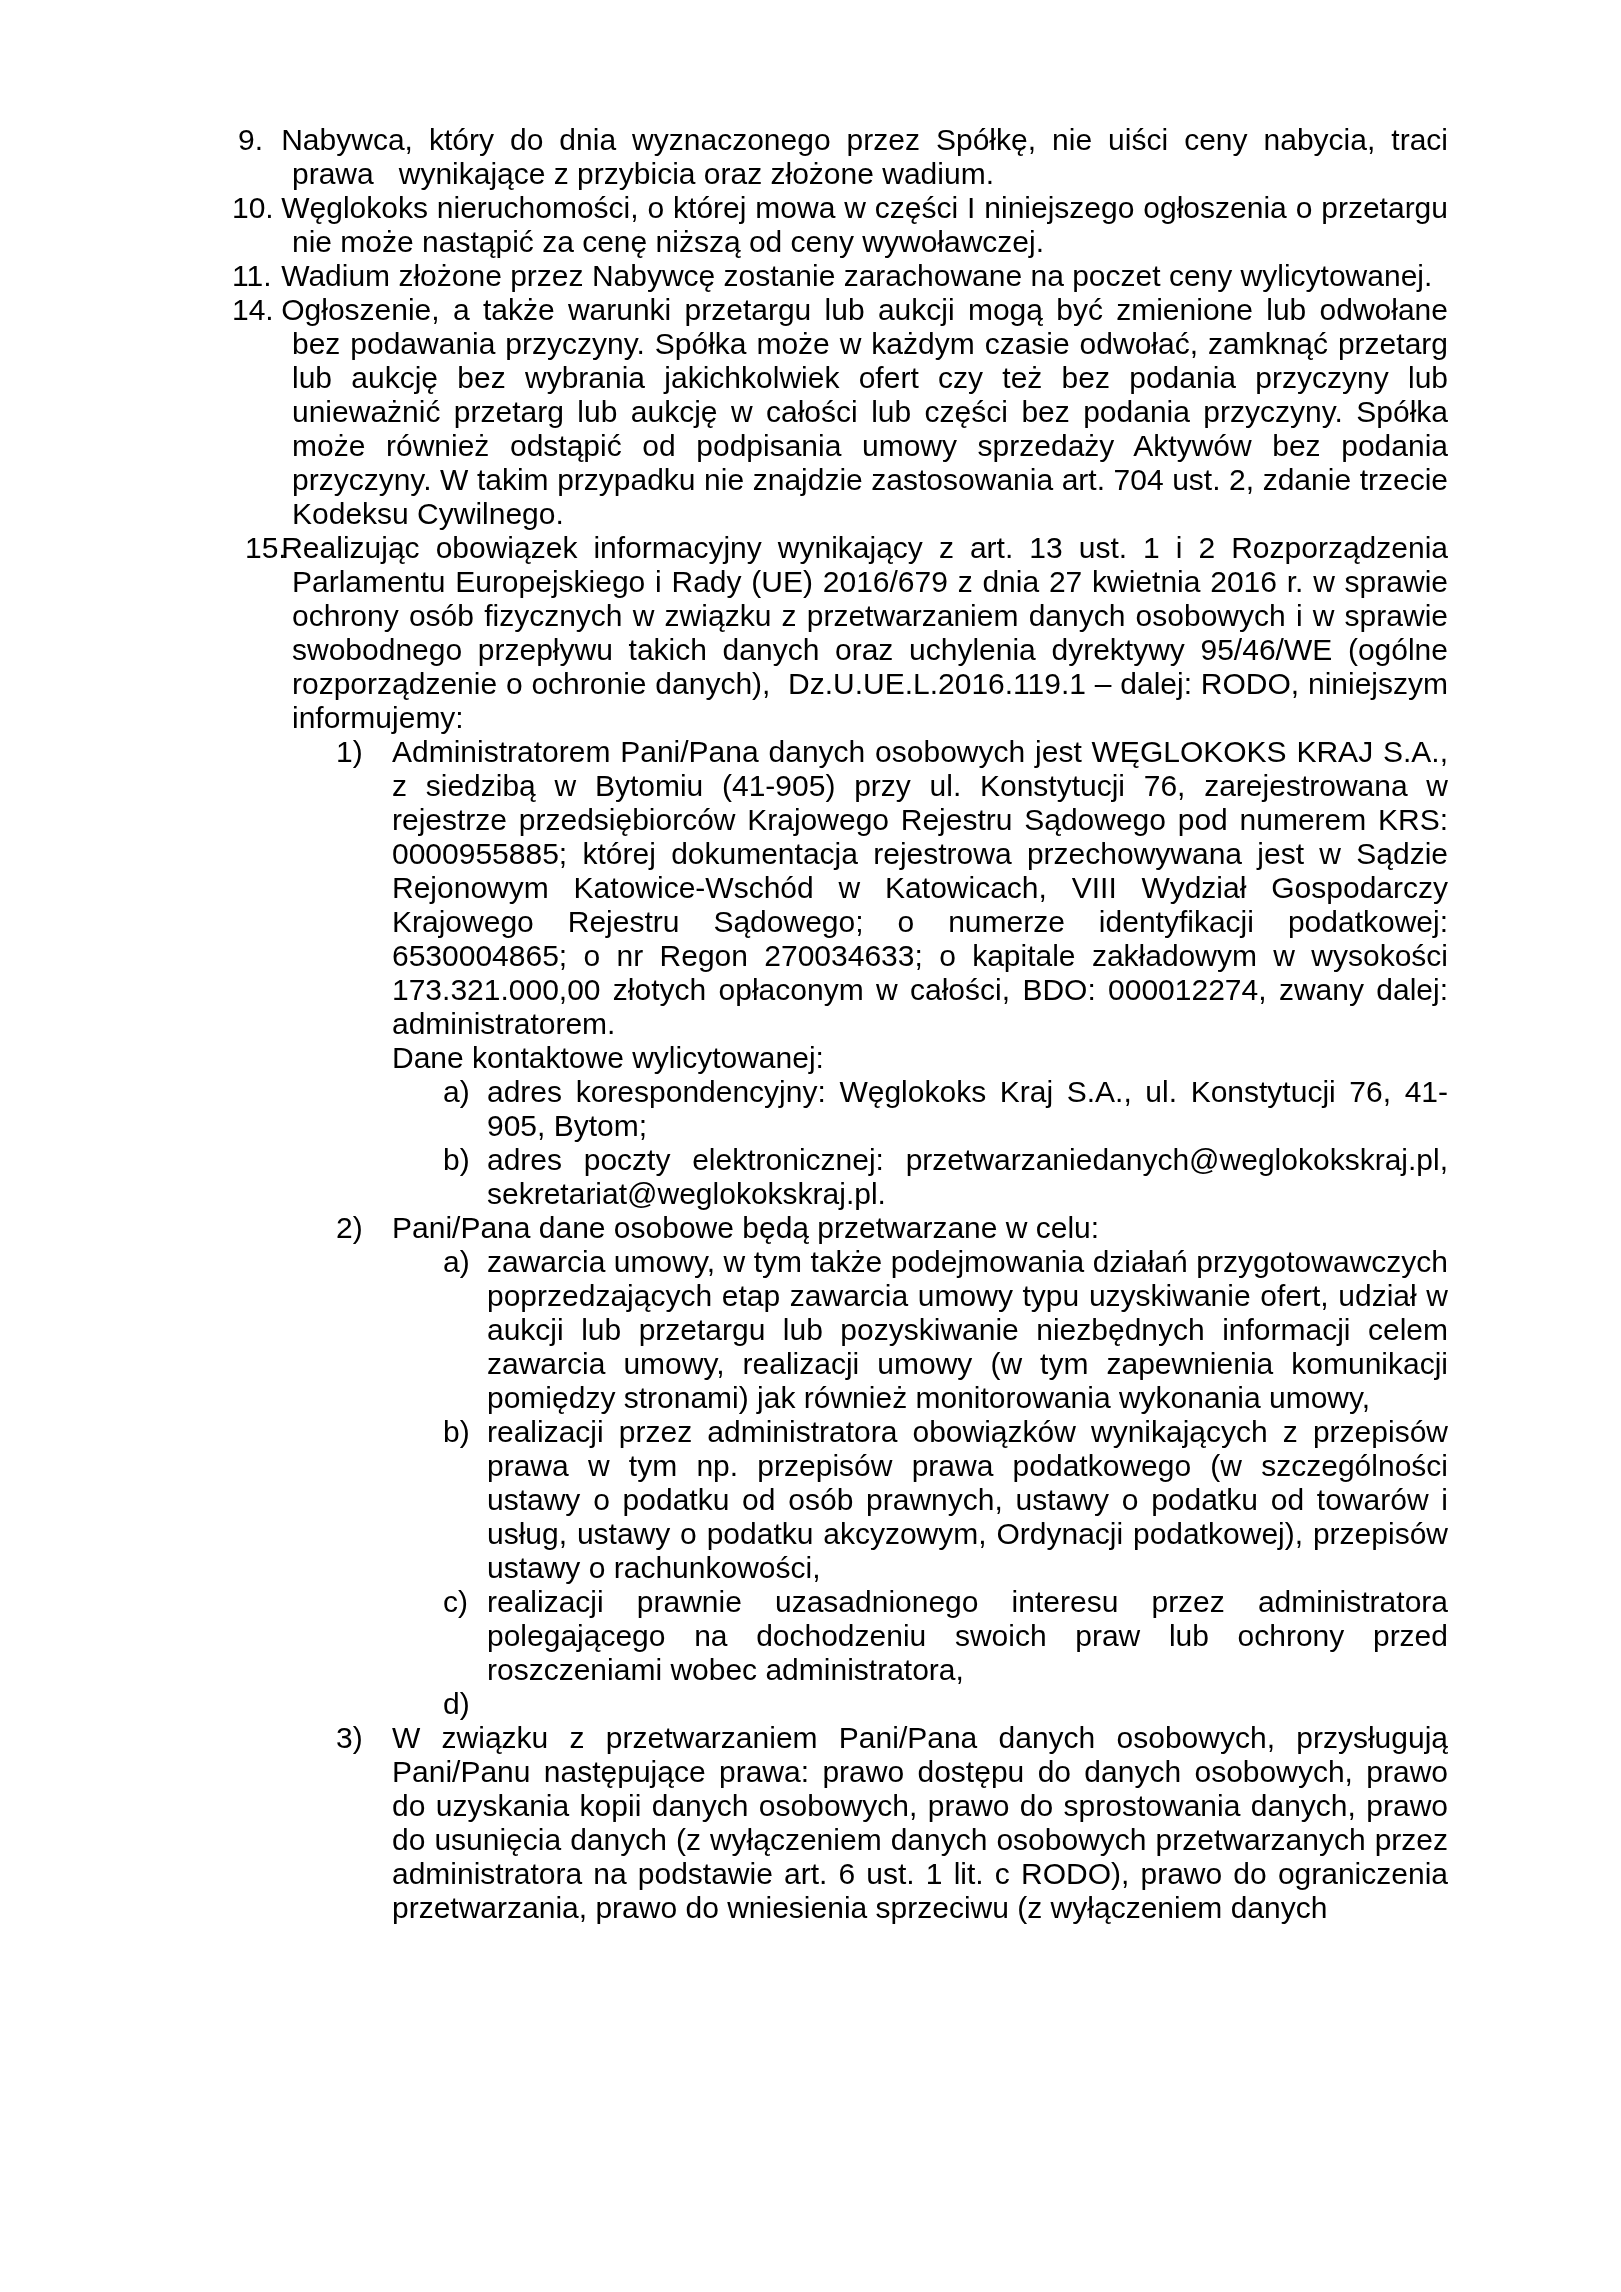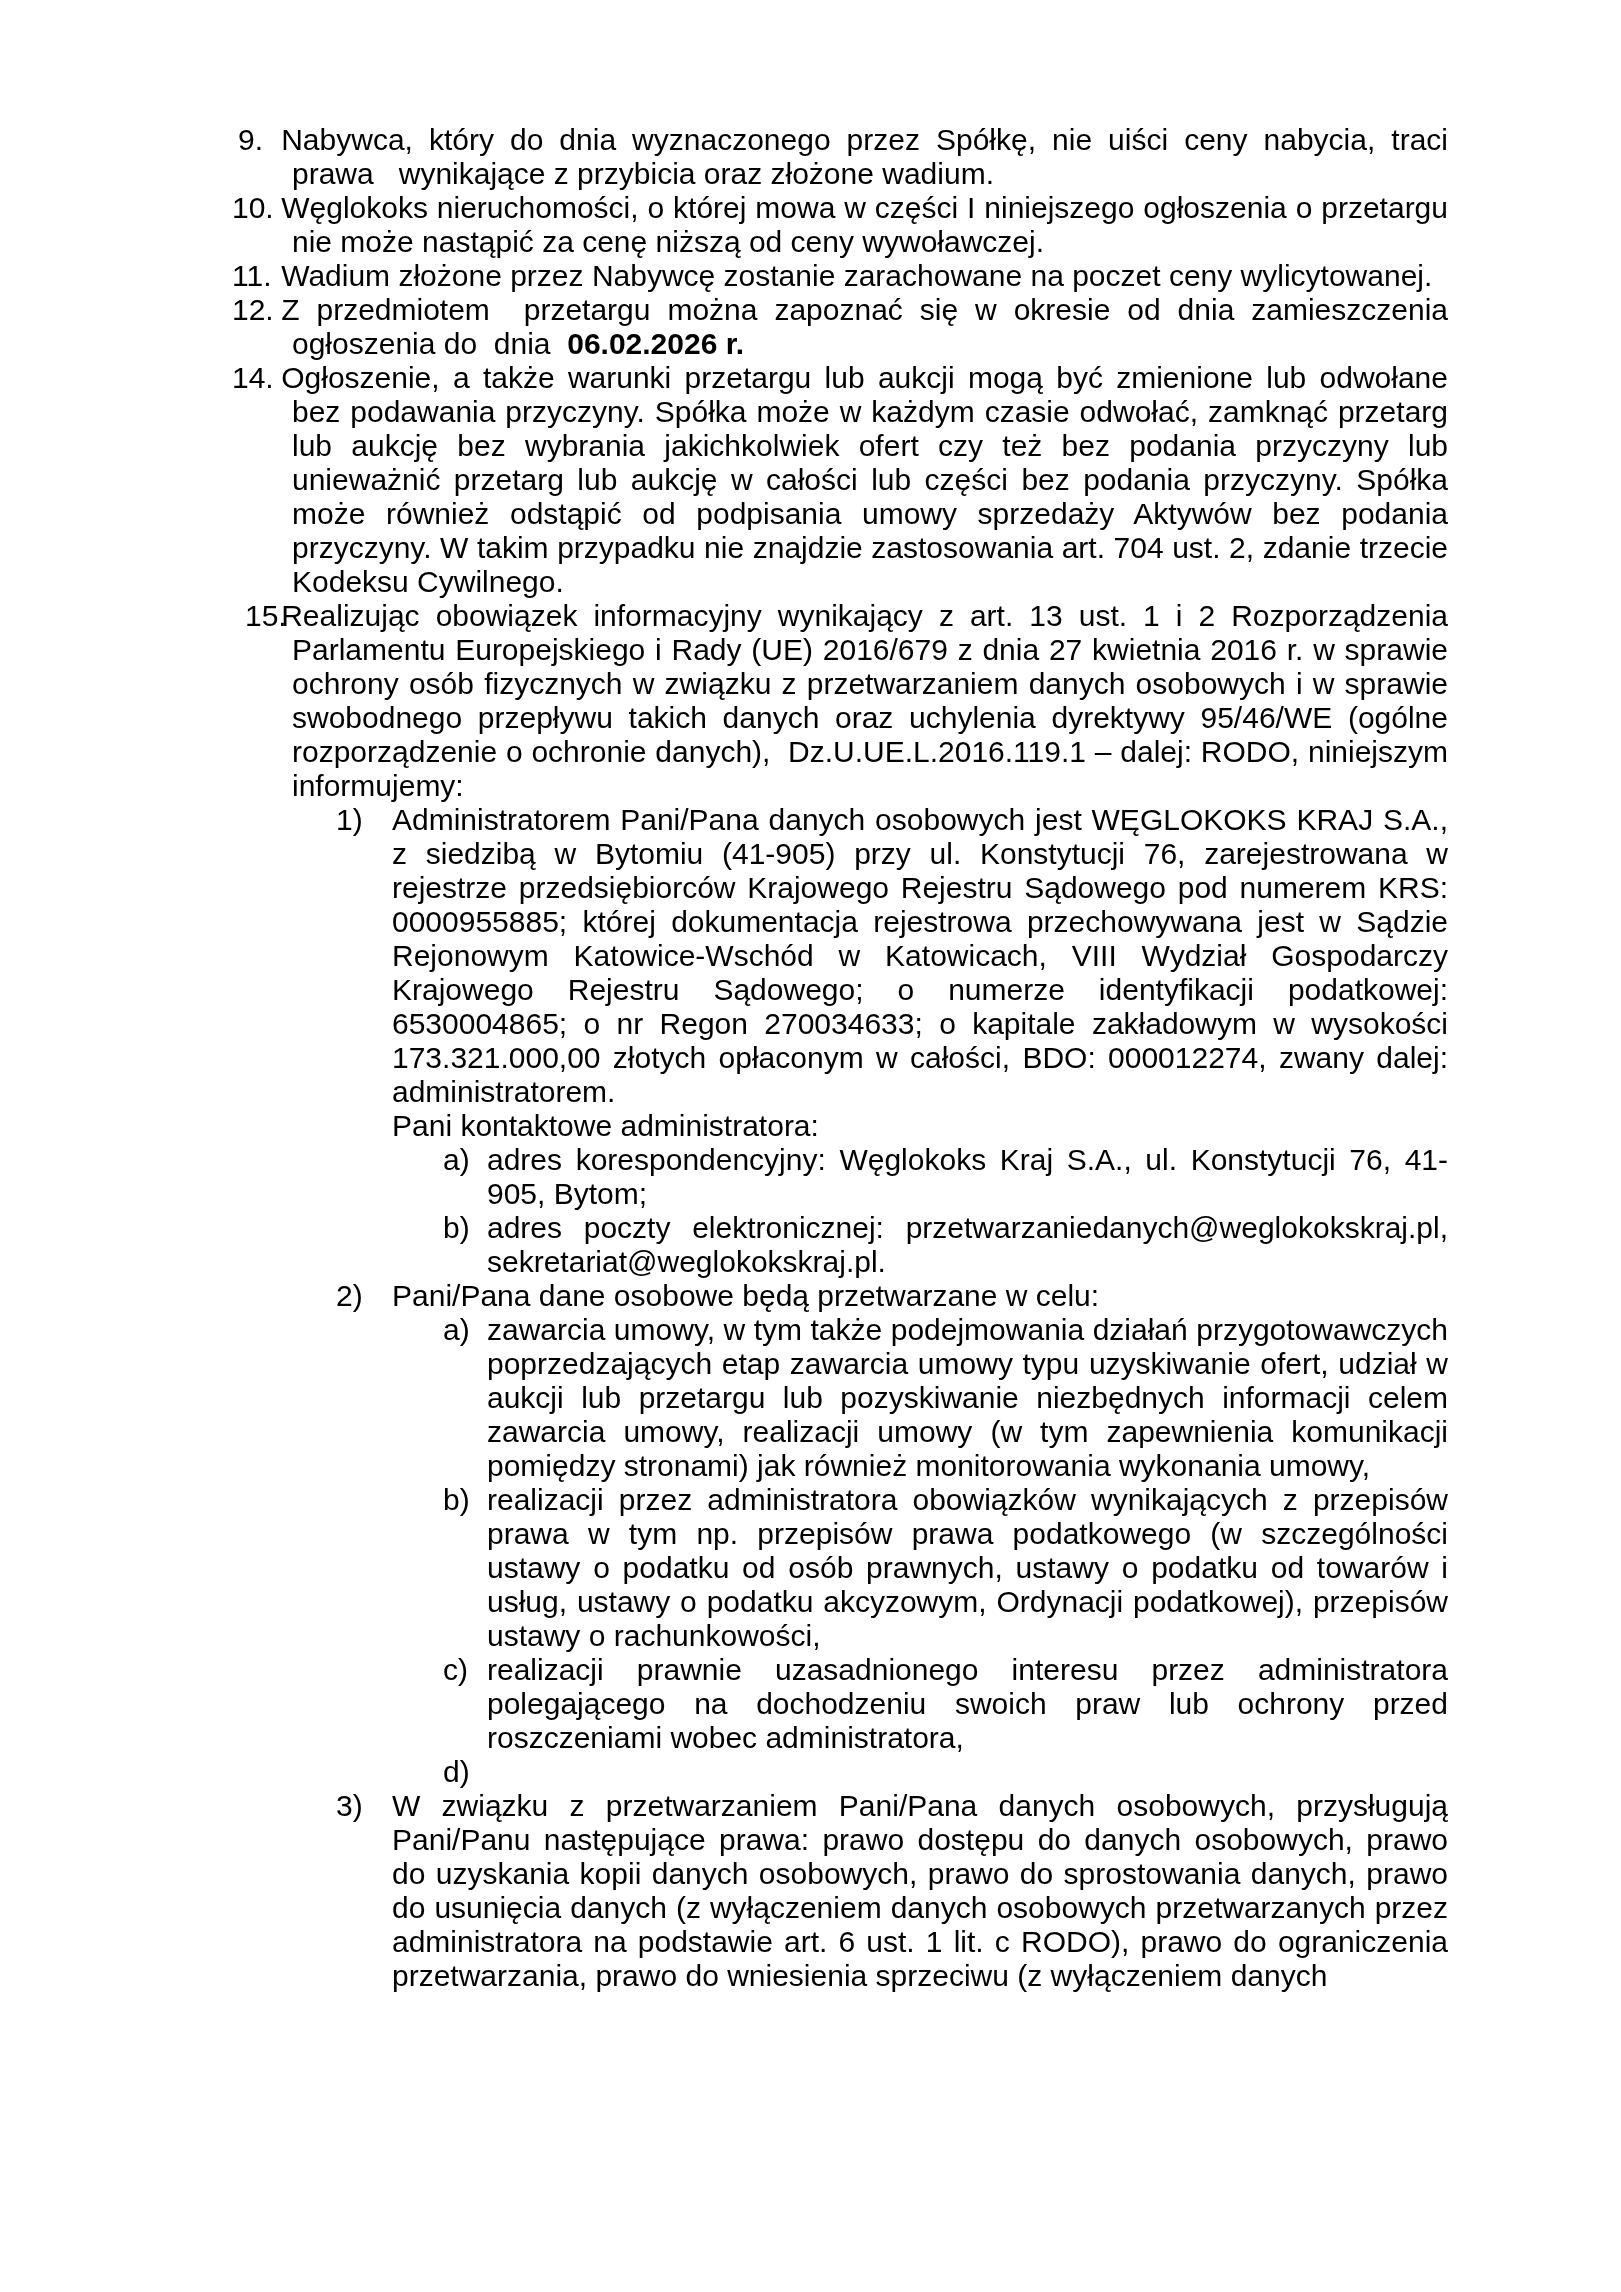--- a/index.html
+++ b/index.html
@@ -52,25 +52,24 @@
   b { font-weight: bold; }
 </style>
 </head>
 <body>
 
 <div class="page">
   <div class="content" id="doc">
       <div class="li l1 single"><span class="marker">9.</span><span>Nabywca, który do dnia wyznaczonego przez Spółkę, nie uiści ceny nabycia, traci prawa&nbsp;&nbsp; wynikające z przybicia oraz złożone wadium.</span></div>
       <div class="li l1"><span class="marker">10.</span><span>Węglokoks nieruchomości, o której mowa w części I niniejszego ogłoszenia o przetargu nie może nastąpić za cenę niższą od ceny wywoławczej.</span></div>
       <div class="li l1"><span class="marker">11.</span><span>Wadium złożone przez Nabywcę zostanie zarachowane na poczet ceny wylicytowanej.</span></div>
-      <div class="li l1"><span class="marker">12.</span><span>Z przedmiotem&nbsp; przetargu można zapoznać się w okresie od dnia zamieszczenia ogłoszenia do&nbsp; dnia&nbsp; </span><b>06.02.2026 r.</b></div>
       <div class="li l1"><span class="marker">14.</span><span>Ogłoszenie, a także warunki przetargu lub aukcji mogą być zmienione lub odwołane bez podawania przyczyny. Spółka może w każdym czasie odwołać, zamknąć przetarg lub aukcję bez wybrania jakichkolwiek ofert czy też bez podania przyczyny lub unieważnić przetarg lub aukcję w całości lub części bez podania przyczyny. Spółka może również odstąpić od podpisania umowy sprzedaży Aktywów bez podania przyczyny. W takim przypadku nie znajdzie zastosowania art. 704 ust. 2, zdanie trzecie Kodeksu Cywilnego.</span></div>
       <div class="li l1 shift"><span class="marker">15.</span><span>Realizując obowiązek informacyjny wynikający z art. 13 ust. 1 i 2 Rozporządzenia Parlamentu Europejskiego i Rady (UE) 2016/679 z dnia 27 kwietnia 2016 r. w sprawie ochrony osób fizycznych w związku z przetwarzaniem danych osobowych i w sprawie swobodnego przepływu takich danych oraz uchylenia dyrektywy 95/46/WE (ogólne rozporządzenie o ochronie danych),&nbsp; Dz.U.UE.L.2016.119.1 – dalej: RODO, niniejszym informujemy:</span></div>
       <div class="li l2"><span class="marker">1)</span><span>Administratorem Pani/Pana danych osobowych jest WĘGLOKOKS KRAJ S.A., z siedzibą  w Bytomiu  (41-905)  przy  ul.  Konstytucji  76,  zarejestrowana w rejestrze przedsiębiorców Krajowego Rejestru Sądowego pod numerem KRS: 0000955885; której dokumentacja rejestrowa przechowywana jest w Sądzie Rejonowym Katowice-Wschód w Katowicach, VIII Wydział Gospodarczy Krajowego Rejestru Sądowego; o numerze identyfikacji podatkowej: 6530004865; o nr Regon 270034633; o kapitale zakładowym w wysokości 173.321.000,00 złotych opłaconym w całości, BDO: 000012274, zwany dalej: administratorem.</span></div>
-      <div class="li l2"><span>Pani kontaktowe administratora:</span></div>
+      <div class="li l2"><span>Dane kontaktowe wylicytowanej:</span></div>
       <div class="li l3"><span class="marker">a)</span><span>adres korespondencyjny: Węglokoks Kraj S.A., ul. Konstytucji 76, 41-905, Bytom;</span></div>
       <div class="li l3"><span class="marker">b)</span><span>adres poczty elektronicznej: przetwarzaniedanych@weglokokskraj.pl, sekretariat@weglokokskraj.pl.</span></div>
       <div class="li l2"><span class="marker">2)</span><span>Pani/Pana dane osobowe będą przetwarzane w celu:</span></div>
       <div class="li l3"><span class="marker">a)</span><span>zawarcia umowy, w tym także podejmowania działań przygotowawczych poprzedzających etap zawarcia umowy typu uzyskiwanie ofert, udział w aukcji lub przetargu lub pozyskiwanie niezbędnych informacji celem zawarcia umowy, realizacji umowy (w tym zapewnienia komunikacji pomiędzy stronami) jak również monitorowania wykonania umowy,</span></div>
       <div class="li l3"><span class="marker">b)</span><span>realizacji przez administratora obowiązków wynikających z przepisów prawa w tym np. przepisów prawa podatkowego (w szczególności ustawy o podatku od osób prawnych, ustawy o podatku od towarów i usług, ustawy o podatku akcyzowym, Ordynacji podatkowej), przepisów ustawy o rachunkowości,</span></div>
       <div class="li l3"><span class="marker">c)</span><span>realizacji prawnie uzasadnionego interesu przez administratora polegającego na dochodzeniu swoich praw lub ochrony przed roszczeniami wobec administratora,</span></div>
       <div class="li l3"><span class="marker">d)</span><br></div>
       <div class="li l2"><span class="marker">3)</span><span>W związku z przetwarzaniem Pani/Pana danych osobowych, przysługują Pani/Panu następujące prawa: prawo dostępu do danych osobowych, prawo do uzyskania kopii danych osobowych, prawo do sprostowania danych, prawo do usunięcia danych (z wyłączeniem danych osobowych przetwarzanych przez administratora na podstawie art. 6 ust. 1 lit. c RODO), prawo do ograniczenia przetwarzania, prawo do wniesienia sprzeciwu (z wyłączeniem danych</span></div>
     </div>
 </div>

